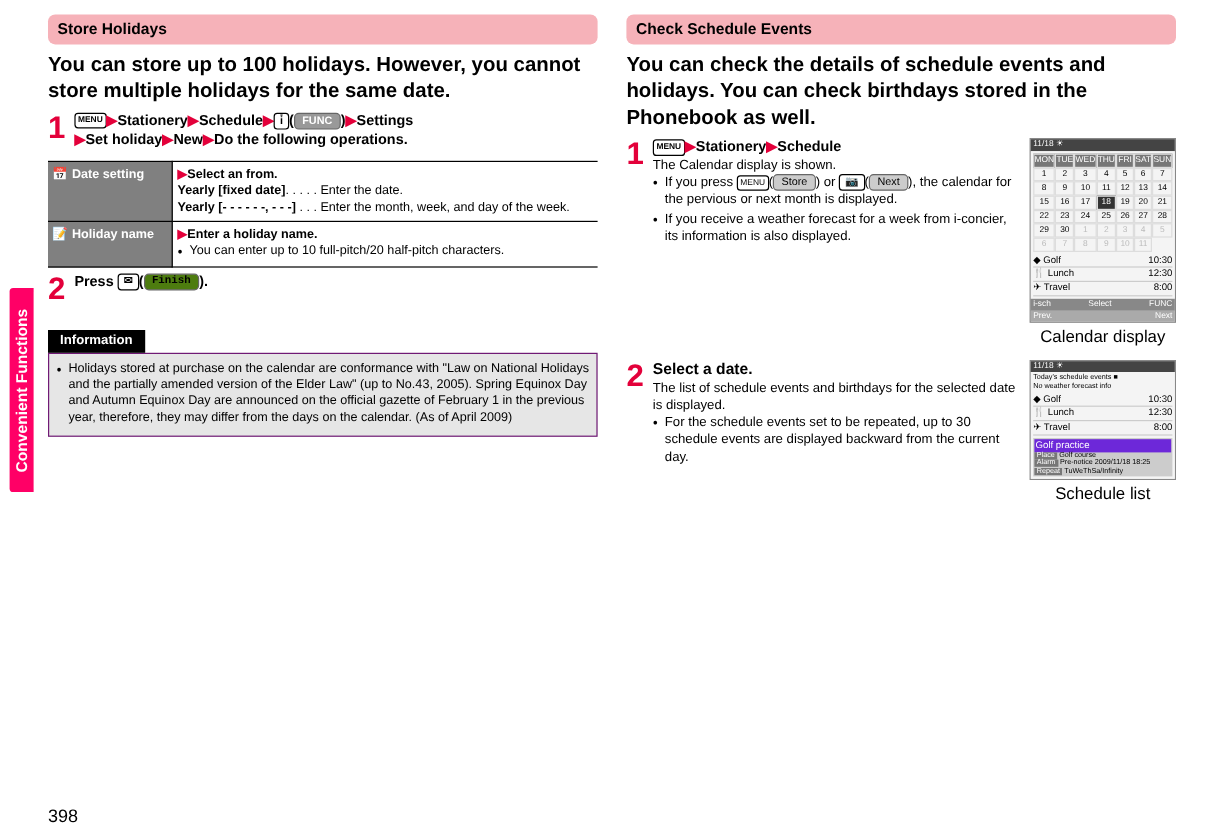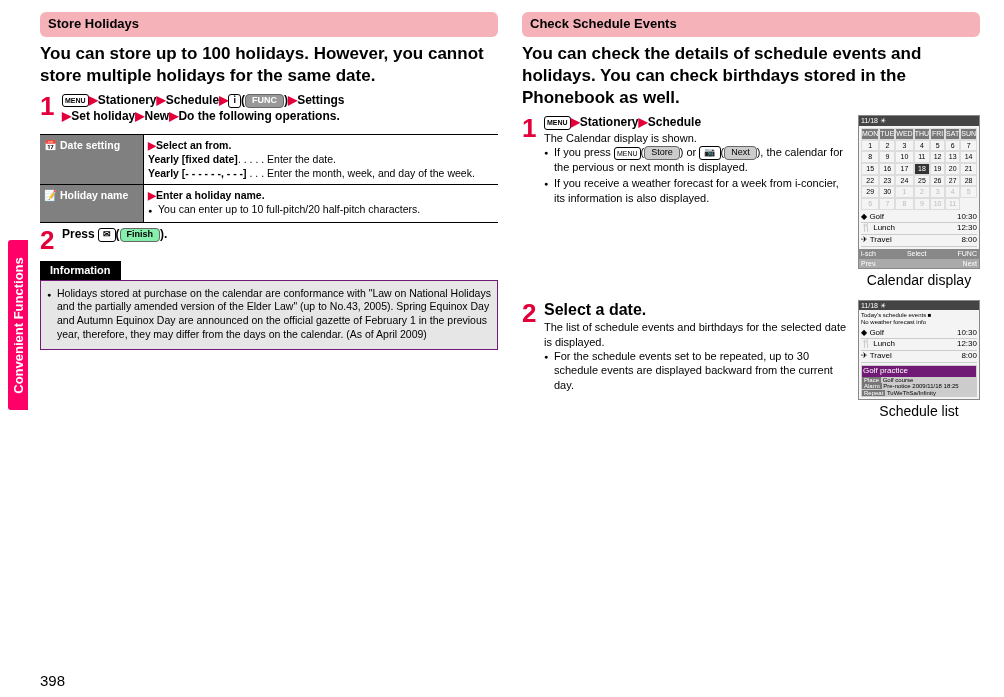--- a/index.html
+++ b/index.html
@@ -11,21 +11,21 @@
 .section-header{background:#f6b2b9;color:#000;font-weight:bold;padding:4px 8px;border-radius:6px;font-size:13px;margin-bottom:6px}
 .intro{font-weight:bold;font-size:17px;margin-bottom:6px}
 .step{display:flex;gap:4px;margin-bottom:6px}
 .stepnum{color:#e3003a;font-size:26px;font-weight:bold;line-height:1;min-width:18px;font-family:"Arial Narrow",Arial}
 .stepbody{flex:1}
 .stepbody.bold{font-weight:bold;font-size:12px}
 .tri{color:#e3003a;font-weight:bold}
 .iconbox{display:inline-block;border:1px solid #000;border-radius:3px;padding:0 4px;font-size:9px;vertical-align:middle;background:#fff}
 .iconbox.menu{font-size:7px;padding:1px 2px}
 .iconbox.func{background:#999;color:#fff;border-color:#666;border-radius:4px;padding:0 6px}
-.iconbox.finish{background:#86efac;border-color:#666;border-radius:4px;padding:0 6px;font-family:Liberation Sans, sans-serif}
+.iconbox.finish{background:#4d7c0f;border-color:#666;border-radius:4px;padding:0 6px;font-family:Liberation Mono, monospace}
 .iconbox.prev,.iconbox.next{background:#ccc;border-color:#666;border-radius:4px;padding:0 6px;font-size:9px}
 table.settings{width:100%;border-collapse:collapse;font-size:10.5px;margin:4px 0}
 table.settings td{border-top:1px solid #000;border-bottom:1px solid #000;padding:4px 4px;vertical-align:top}
 table.settings td.lbl{background:#808080;color:#fff;font-weight:bold;width:95px;border-right:1px solid #000}
 .info-hdr{background:#000;color:#fff;font-weight:bold;display:inline-block;padding:2px 10px;font-size:11px}
 .info-box{border:1px solid #701a75;background:#e6e6e6;padding:6px;font-size:10.5px}
 ul.b{list-style:none;padding:0;margin:0}
 ul.b li{position:relative;padding-left:10px;margin-bottom:2px}
 ul.b li::before{content:"●";position:absolute;left:0;font-size:7px;top:3px}
 .shot{border:1px solid #888;width:120px;background:#eee;font-size:8px;line-height:1.1}
@@ -86,21 +86,21 @@
     </tbody>
         </table>
 
     <div class="step">
       <div class="stepnum">2</div>
       <div class="stepbody bold">
         <span>Press </span><span class="iconbox">✉</span>(<span class="iconbox finish">Finish</span><span>).</span>
       </div>
     </div>
 
-    <div style="margin-top:2px">
+    <div style="margin-top:16px">
       <div class="info-hdr">Information</div>
       <div class="info-box">
         <ul class="b">
               <li>Holidays stored at purchase on the calendar are conformance with "Law on National Holidays and the partially amended version of the Elder Law" (up to No.43, 2005). Spring Equinox Day and Autumn Equinox Day are announced on the official gazette of February 1 in the previous year, therefore, they may differ from the days on the calendar. (As of April 2009)</li>
             </ul>
       </div>
     </div>
   </div>
 
   <div class="col">
@@ -205,21 +205,21 @@
         </div>
         <div class="caption">Calendar display</div>
       </div>
     </div>
 
     <div class="rcol-split" style="margin-top:10px">
       <div class="rcol-text">
         <div class="step">
           <div class="stepnum">2</div>
           <div class="stepbody">
-            <div style="font-weight:bold;font-size:16px">Select a date.</div>
+            <div style="font-weight:bold;font-size:13px">Select a date.</div>
             <div>The list of schedule events and birthdays for the selected date is displayed.</div>
             <ul class="b">
                   <li>For the schedule events set to be repeated, up to 30 schedule events are displayed backward from the current day.</li>
                 </ul>
           </div>
         </div>
       </div>
       <div>
         <div class="shot">
           <div class="bar">11/18 ☀</div>
@@ -234,21 +234,21 @@
                   <div class="row">
                     <span>🍴 Lunch</span>
                     <span>12:30</span>
                   </div>
                   <div class="row">
                     <span>✈ Travel</span>
                     <span>8:00</span>
                   </div>
                 </div>
             <div style="background:#ccc;margin-top:2px;padding:1px">
-              <div style="background:#701a75;color:#fff;padding:1px">Golf practice</div>
+              <div style="background:#6d28d9;color:#fff;padding:1px">Golf practice</div>
               <div style="font-size:6px"><span style="background:#777;color:#fff;padding:0 2px">Place</span> <span>Golf course</span></div>
               <div style="font-size:6px"><span style="background:#777;color:#fff;padding:0 2px">Alarm</span> <span>Pre-notice 2009/11/18 18:25</span></div>
               <div style="font-size:6px"><span style="background:#777;color:#fff;padding:0 2px">Repeat</span> <span>TuWeThSa/Infinity</span></div>
             </div>
           </div>
         </div>
         <div class="caption">Schedule list</div>
       </div>
     </div>
   </div>

